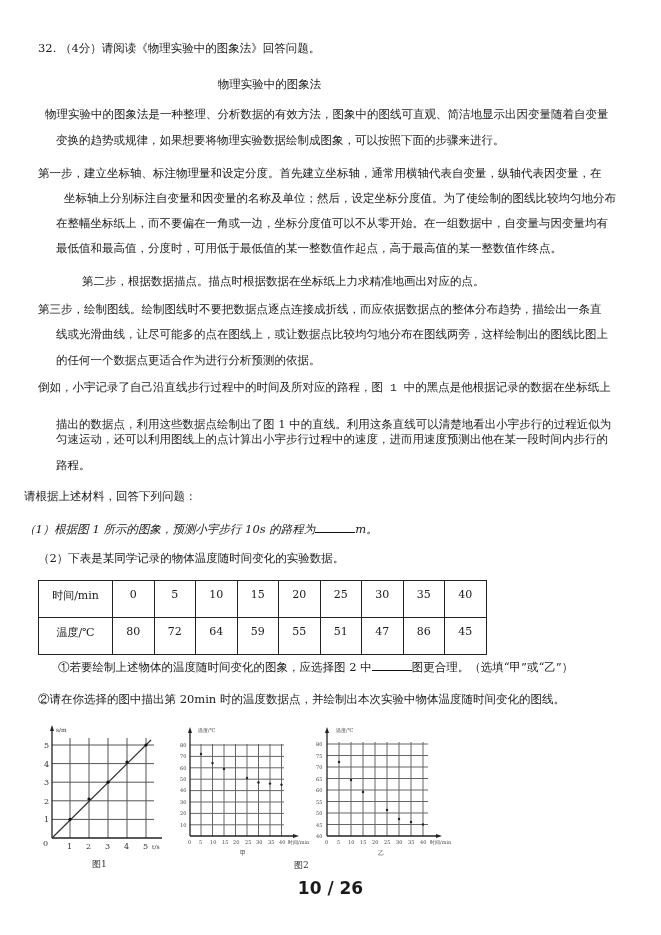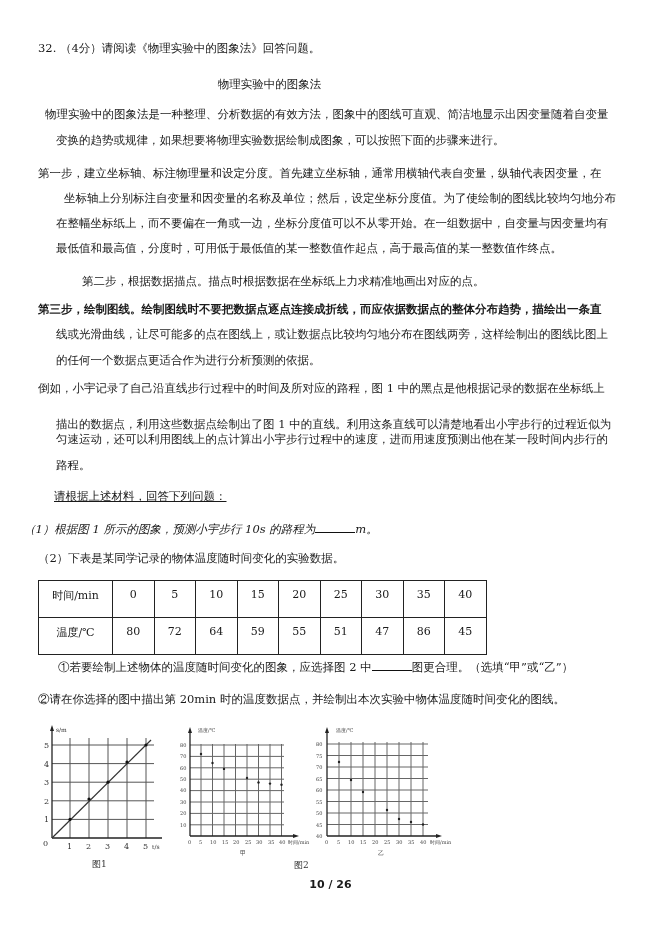--- a/index.html
+++ b/index.html
@@ -16,49 +16,49 @@
     font-size: 11px;
   }
   table.data td {
     border: 1px solid #222; height: 37px; text-align: center; vertical-align: top;
     padding-top: 7px; box-sizing: border-box;
   }
   table.data td.h { width: 74px; }
   table.data td.v { width: 41.5px; }
   .fig { position: absolute; }
   .footer { position: absolute; left: 0; width: 661px; top: 878px; text-align: center;
-    font-family: "DejaVu Sans", sans-serif; font-weight: bold; font-size: 11px; }
+    font-family: "DejaVu Sans", sans-serif; font-weight: bold; font-size: 17px; }
   svg text { font-family: "DejaVu Serif", serif; }
 </style>
 </head>
 <body>
 
 <div class="line" style="left:38px; top:41px;">32. （4分）请阅读《物理实验中的图象法》回答问题。</div>
 <div class="line title-center" style="top:77px;">物理实验中的图象法</div>
 
 <div class="line" style="left:45px; top:107px;text-align:right;">物理实验中的图象法是一种整理、分析数据的有效方法，图象中的图线可直观、简洁地显示出因变量随着自变量</div>
 <div class="line" style="left:56px; top:133px;">变换的趋势或规律，如果想要将物理实验数据绘制成图象，可以按照下面的步骤来进行。</div>
 
 <div class="line" style="left:38px; top:166px;">第一步，建立坐标轴、标注物理量和设定分度。首先建立坐标轴，通常用横轴代表自变量，纵轴代表因变量，在</div>
 <div class="line" style="left:64px; top:191px;">坐标轴上分别标注自变量和因变量的名称及单位；然后，设定坐标分度值。为了使绘制的图线比较均匀地分布</div>
 <div class="line" style="left:56px; top:216px;">在整幅坐标纸上，而不要偏在一角或一边，坐标分度值可以不从零开始。在一组数据中，自变量与因变量均有</div>
 <div class="line" style="left:56px; top:241px;">最低值和最高值，分度时，可用低于最低值的某一整数值作起点，高于最高值的某一整数值作终点。</div>
 
 <div class="line" style="left:34px; top:274px;margin-left:48px;">第二步，根据数据描点。描点时根据数据在坐标纸上力求精准地画出对应的点。</div>
 
-<div class="line" style="left:38px; top:302px;font-weight:bold;">第三步，绘制图线。绘制图线时不要把数据点逐点连接成折线，而应依据数据点的整体分布趋势，描绘出一条直</div>
+<div class="line" style="left:38px; top:302px;">第三步，绘制图线。绘制图线时不要把数据点逐点连接成折线，而应依据数据点的整体分布趋势，描绘出一条直</div>
 <div class="line" style="left:56px; top:327px;">线或光滑曲线，让尽可能多的点在图线上，或让数据点比较均匀地分布在图线两旁，这样绘制出的图线比图上</div>
 <div class="line" style="left:56px; top:353px;">的任何一个数据点更适合作为进行分析预测的依据。</div>
 
-<div class="line" style="left:38px; top:381px;">倒如，小宇记录了自己沿直线步行过程中的时间及所对应的路程，图 1 中的黑点是他根据记录的数据在坐标纸上</div>
+<div class="line" style="left:38px; top:381px;font-family:Liberation Mono, monospace;">倒如，小宇记录了自己沿直线步行过程中的时间及所对应的路程，图 1 中的黑点是他根据记录的数据在坐标纸上</div>
 <div class="line" style="left:56px; top:417px;">描出的数据点，利用这些数据点绘制出了图 1 中的直线。利用这条直线可以清楚地看出小宇步行的过程近似为</div>
 <div class="line" style="left:56px; top:432px;">匀速运动，还可以利用图线上的点计算出小宇步行过程中的速度，进而用速度预测出他在某一段时间内步行的</div>
 <div class="line" style="left:56px; top:458px;">路程。</div>
 
-<div class="line" style="left:54px; top:489px;text-decoration:underline;">请根据上述材料，回答下列问题：</div>
+<div class="line" style="left:24px; top:489px;">请根据上述材料，回答下列问题：</div>
 
 <div class="line" style="left:24px; top:521px;font-style:italic;">
   <span>（1）根据图 1 所示的图象，预测小宇步行 10s 的路程为</span><span class="blank"></span><span>m。</span>
 </div>
 
 <div class="line" style="left:38px; top:551px;">（2）下表是某同学记录的物体温度随时间变化的实验数据。</div>
 
 <table class="data">
   <tbody>
       <tr>

